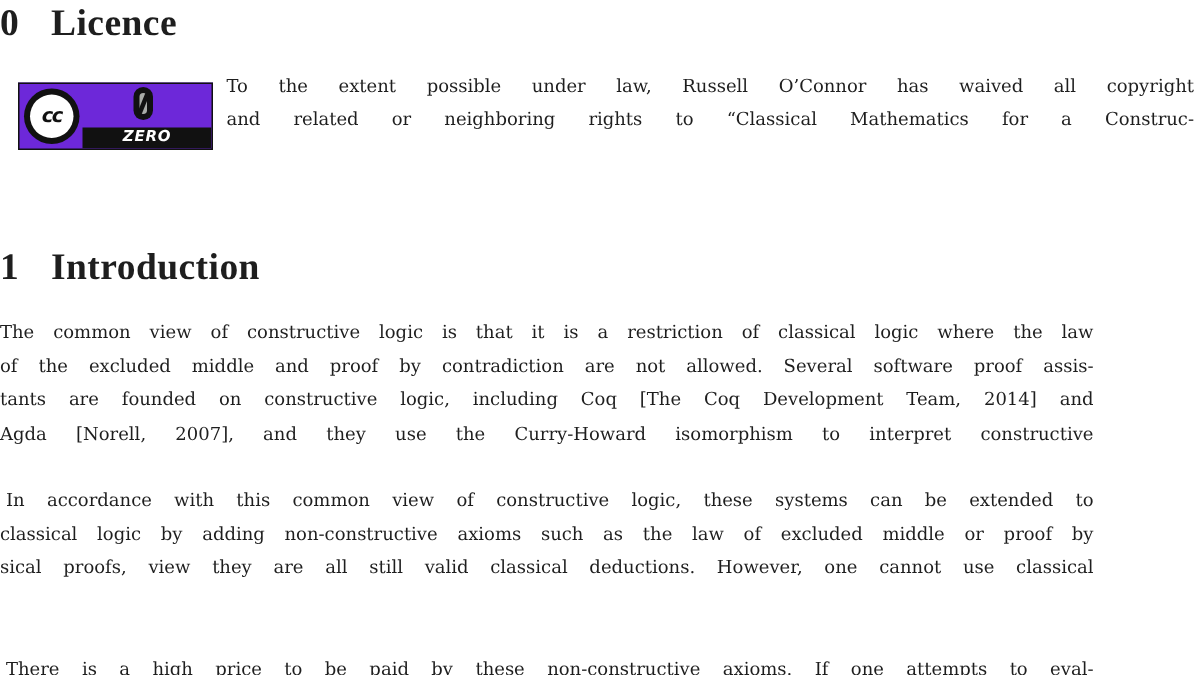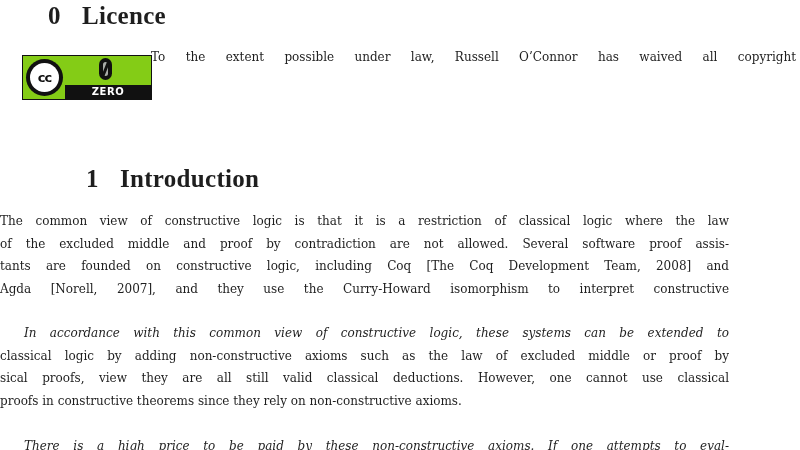--- a/index.html
+++ b/index.html
@@ -6,31 +6,31 @@
     body {
       width: 800px; height: 450px; overflow: hidden;
       background: #ffffff; color: #1e1e1e;
       font-family: "DejaVu Serif", "Liberation Serif", serif;
       position: relative;
     }
     .section-title {
       position: absolute; left: 0;
       font-family: "Liberation Serif", "DejaVu Serif", serif;
       font-weight: bold; font-size: 25px; letter-spacing: 0.3px;
-      margin: 0; white-space: nowrap; padding-left: 48px;
+      margin: 0; white-space: nowrap;
     }
     .section-title .num { display: inline-block; width: 34px; }
     #licence-title { top: 2px; }
-    #intro-title { top: 165px; margin-left: 38px; }
+    #intro-title { top: 165px; }
 
     .cc-badge {
-      position: absolute; left: 22px; top: 55px;
+      position: absolute; left: 12px; top: 55px;
       width: 130px; height: 45px;
       border: 1.5px solid #111; box-sizing: border-box;
-      background: #84cc16; overflow: hidden;
+      background: #6d28d9; overflow: hidden; font-style: italic;
     }
     .cc-badge .cc-circle {
       position: absolute; left: 3px; top: 3px;
       width: 37px; height: 37px; border-radius: 50%;
       background: #111; box-sizing: border-box;
     }
     .cc-badge .cc-inner {
       position: absolute; left: 4px; top: 4px; width: 29px; height: 29px;
       border-radius: 50%; background: #fff;
       display: flex; align-items: center; justify-content: center;
@@ -67,53 +67,53 @@
 
     .body-text {
       position: absolute; left: 0; width: 729px;
       font-size: 12px; line-height: 22.5px; margin: 0;
     }
     .line {
       display: block; white-space: nowrap;
       text-align: justify; text-align-last: justify;
     }
     .line.last { text-align-last: left; }
-    .line.indent { padding-left: 24px; font-style: italic; }
+    .line.indent { padding-left: 4px; }
     #intro-p1 { top: 210px; }
     #intro-p2 { top: 322px; }
     #intro-p3 { top: 435px; }
   </style>
 </head>
 <body>
 
 <h2 class="section-title" id="licence-title"><span class="num">0</span><span>Licence</span></h2>
 
 <div class="cc-badge">
   <div class="cc-circle">
     <div class="cc-inner">cc</div>
   </div>
   <div class="zero-glyph"></div>
   <div class="zero-bar">ZERO</div>
 </div>
 
 <p class="licence-text">
   <span class="line">To the extent possible under law, Russell O’Connor has waived all copyright</span>
+  <span class="line">and related or neighboring rights to “Classical Mathematics for a Construc-</span>
 </p>
 
 <h2 class="section-title" id="intro-title"><span class="num">1</span><span>Introduction</span></h2>
 
 <p class="body-text" id="intro-p1">
   <span class="line">The common view of constructive logic is that it is a restriction of classical logic where the law</span>
   <span class="line">of the excluded middle and proof by contradiction are not allowed. Several software proof assis-</span>
-  <span class="line">tants are founded on constructive logic, including Coq [The Coq Development Team, 2008] and</span>
+  <span class="line">tants are founded on constructive logic, including Coq [The Coq Development Team, 2014] and</span>
   <span class="line">Agda [Norell, 2007], and they use the Curry-Howard isomorphism to interpret constructive</span>
 </p>
 
 <p class="body-text" id="intro-p2">
   <span class="line indent">In accordance with this common view of constructive logic, these systems can be extended to</span>
   <span class="line">classical logic by adding non-constructive axioms such as the law of excluded middle or proof by</span>
   <span class="line">sical proofs, view they are all still valid classical deductions. However, one cannot use classical</span>
-  <span class="line last">proofs in constructive theorems since they rely on non-constructive axioms.</span>
 </p>
 
 <p class="body-text" id="intro-p3">
   <span class="line indent">There is a high price to be paid by these non-constructive axioms. If one attempts to eval-</span>
 </p>
 
 </body></html>

